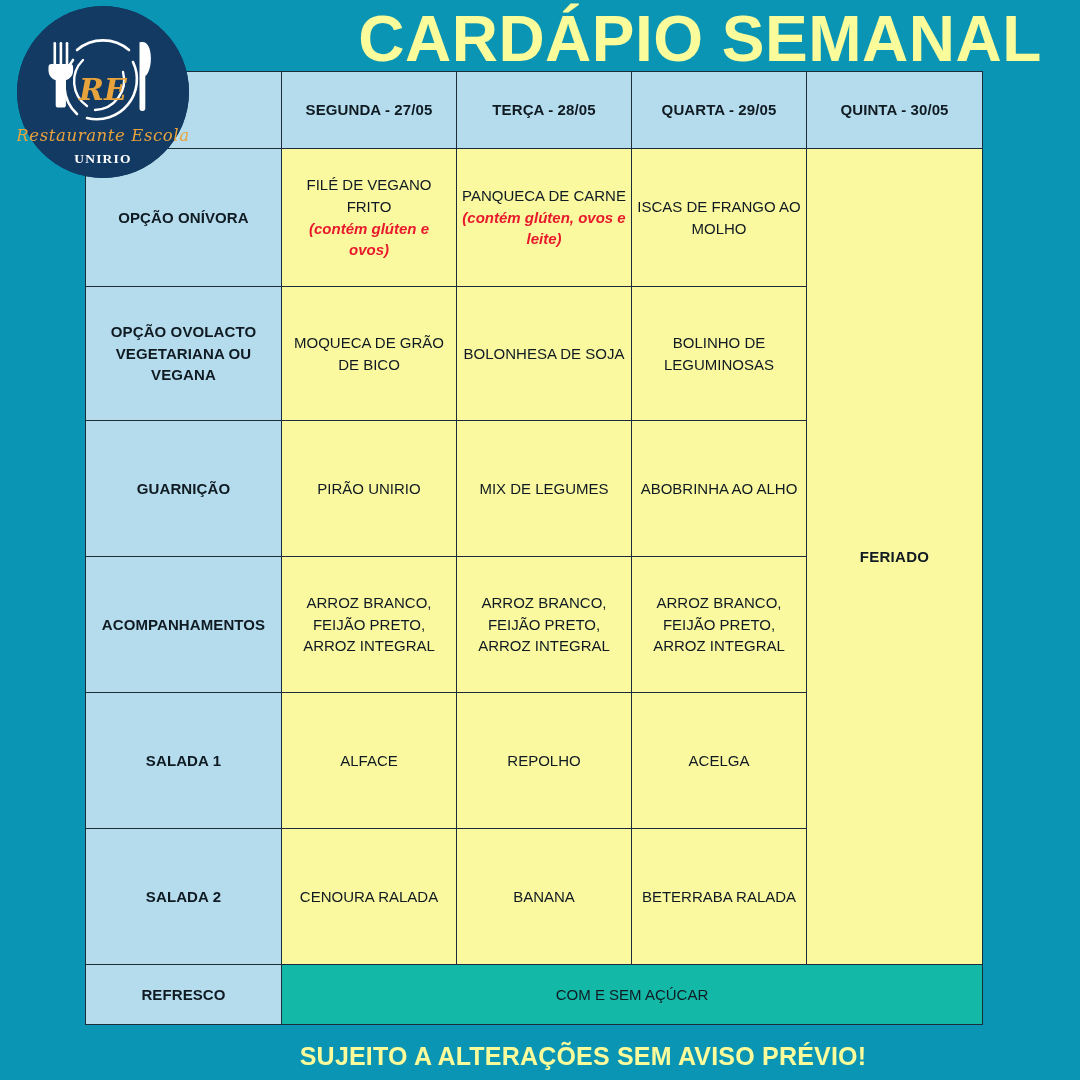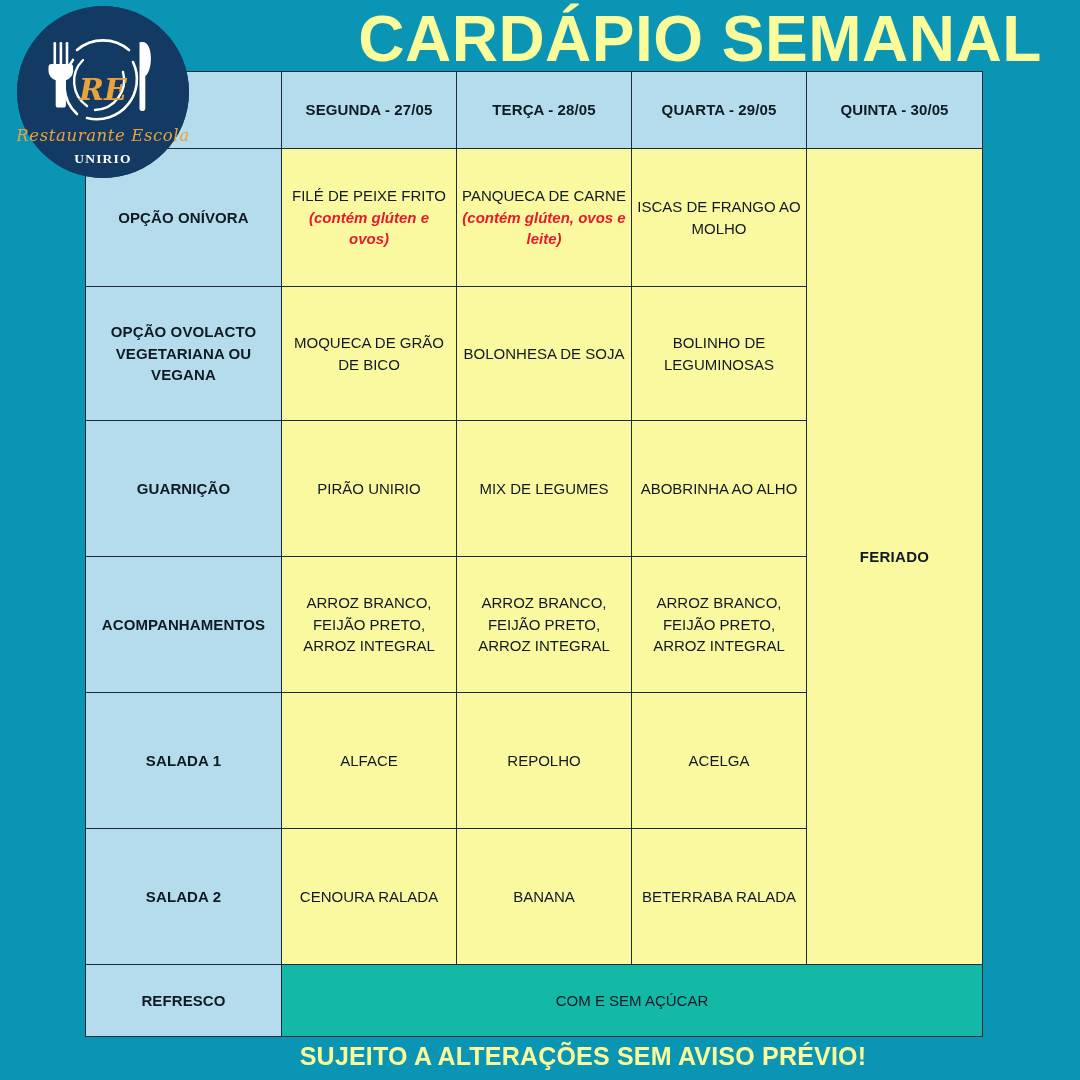--- a/index.html
+++ b/index.html
@@ -108,21 +108,21 @@
     font-weight: 400;
     font-size: 15.5px;
   }
 
   .r-onivora    { height: 138px; }
   .r-veg        { height: 134px; }
   .r-guarnicao  { height: 136px; }
   .r-acomp      { height: 136px; }
   .r-salada1    { height: 136px; }
   .r-salada2    { height: 136px; }
-  .r-refresco   { height: 72px; }
+  .r-refresco   { height: 60px; }
 
   
   #footer-note {
     position: absolute;
     left: 0;
     top: 1032px;
     width: 1080px;
     height: 48px;
     display: flex;
     align-items: center;
@@ -154,21 +154,21 @@
       <td class="head-cell blank"></td>
       <td class="head-cell">SEGUNDA - 27/05</td>
       <td class="head-cell">TERÇA - 28/05</td>
       <td class="head-cell">QUARTA - 29/05</td>
       <td class="head-cell">QUINTA - 30/05</td>
     </tr>
 
     <tr class="r-onivora">
       <td class="row-label">OPÇÃO ONÍVORA</td>
       <td class="dish-cell">
-        <span class="dish-name">FILÉ DE PEIXE FRITO</span>
+        <span class="dish-name">FILÉ DE VEGANO FRITO</span>
         <span class="allergen">(contém glúten e ovos)</span>
       </td>
       <td class="dish-cell">
         <span class="dish-name">PANQUECA DE CARNE</span>
         <span class="allergen">(contém glúten, ovos e leite)</span>
       </td>
       <td class="dish-cell">
         <span class="dish-name">ISCAS DE FRANGO AO MOLHO</span>
       </td>
       <td class="holiday-cell" rowspan="6">FERIADO</td>

